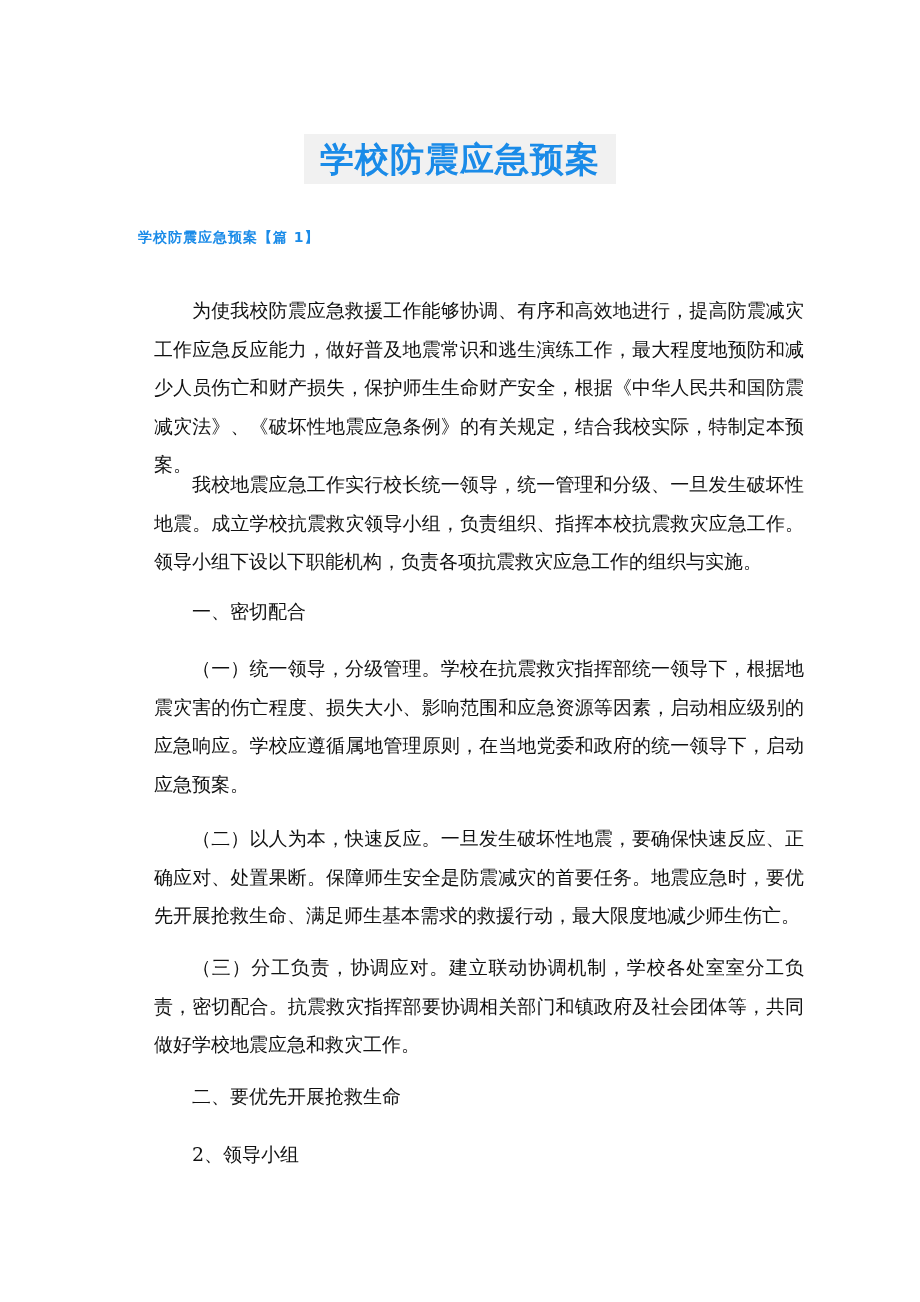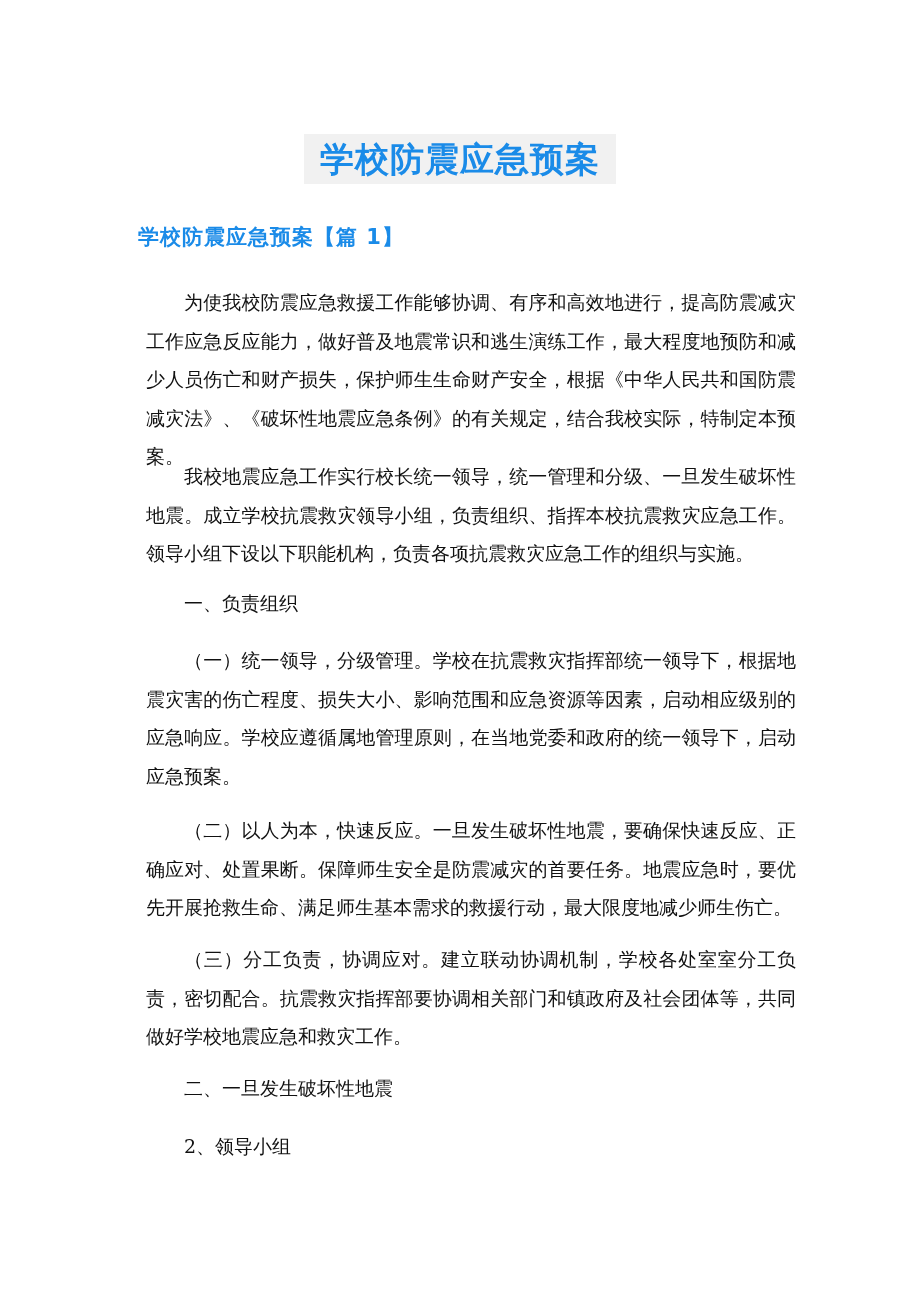--- a/index.html
+++ b/index.html
@@ -38,56 +38,56 @@
       padding: 2px 16px;
       letter-spacing: 1px;
       font-weight: bold;
     }
     .section-title {
       position: absolute;
       left: 138px;
       top: 225px;
       color: #1a8be8;
       font-family: "DejaVu Sans", "Liberation Sans", sans-serif;
-      font-size: 21px;
+      font-size: 14px;
       font-weight: bold;
       letter-spacing: 1px;
       line-height: 24px;
     }
     .para {
       position: absolute;
       left: 138px;
       width: 650px;
       font-size: 19px;
       line-height: 38.5px;
       text-align: justify;
       text-indent: 38px;
-      margin: 8px;
+      margin: 16px;
     }
   </style>
 </head>
 <body>
 
 <div class="page">
 
   <div class="doc-title-wrap">
     <span class="doc-title">学校防震应急预案</span>
   </div>
 
   <div class="section-title">学校防震应急预案【篇 1】</div>
 
   <p class="para" style="top:275px;">为使我校防震应急救援工作能够协调、有序和高效地进行，提高防震减灾工作应急反应能力，做好普及地震常识和逃生演练工作，最大程度地预防和减少人员伤亡和财产损失，保护师生生命财产安全，根据《中华人民共和国防震减灾法》、《破坏性地震应急条例》的有关规定，结合我校实际，特制定本预案。</p>
 
   <p class="para" style="top:449px;">我校地震应急工作实行校长统一领导，统一管理和分级、一旦发生破坏性地震。成立学校抗震救灾领导小组，负责组织、指挥本校抗震救灾应急工作。领导小组下设以下职能机构，负责各项抗震救灾应急工作的组织与实施。</p>
 
-  <p class="para" style="top:576px;">一、负责组织</p>
+  <p class="para" style="top:576px;">一、密切配合</p>
 
   <p class="para" style="top:803px;">（二）以人为本，快速反应。一旦发生破坏性地震，要确保快速反应、正确应对、处置果断。保障师生安全是防震减灾的首要任务。地震应急时，要优先开展抢救生命、满足师生基本需求的救援行动，最大限度地减少师生伤亡。</p>
 
   <p class="para" style="top:633px;">（一）统一领导，分级管理。学校在抗震救灾指挥部统一领导下，根据地震灾害的伤亡程度、损失大小、影响范围和应急资源等因素，启动相应级别的应急响应。学校应遵循属地管理原则，在当地党委和政府的统一领导下，启动应急预案。</p>
 
   <p class="para" style="top:932px;">（三）分工负责，协调应对。建立联动协调机制，学校各处室室分工负责，密切配合。抗震救灾指挥部要协调相关部门和镇政府及社会团体等，共同做好学校地震应急和救灾工作。</p>
 
-  <p class="para" style="top:1061px;">二、一旦发生破坏性地震</p>
+  <p class="para" style="top:1061px;">二、要优先开展抢救生命</p>
 
   <p class="para" style="top:1119px;">2、领导小组</p>
 
 </div>
 
 </body></html>

